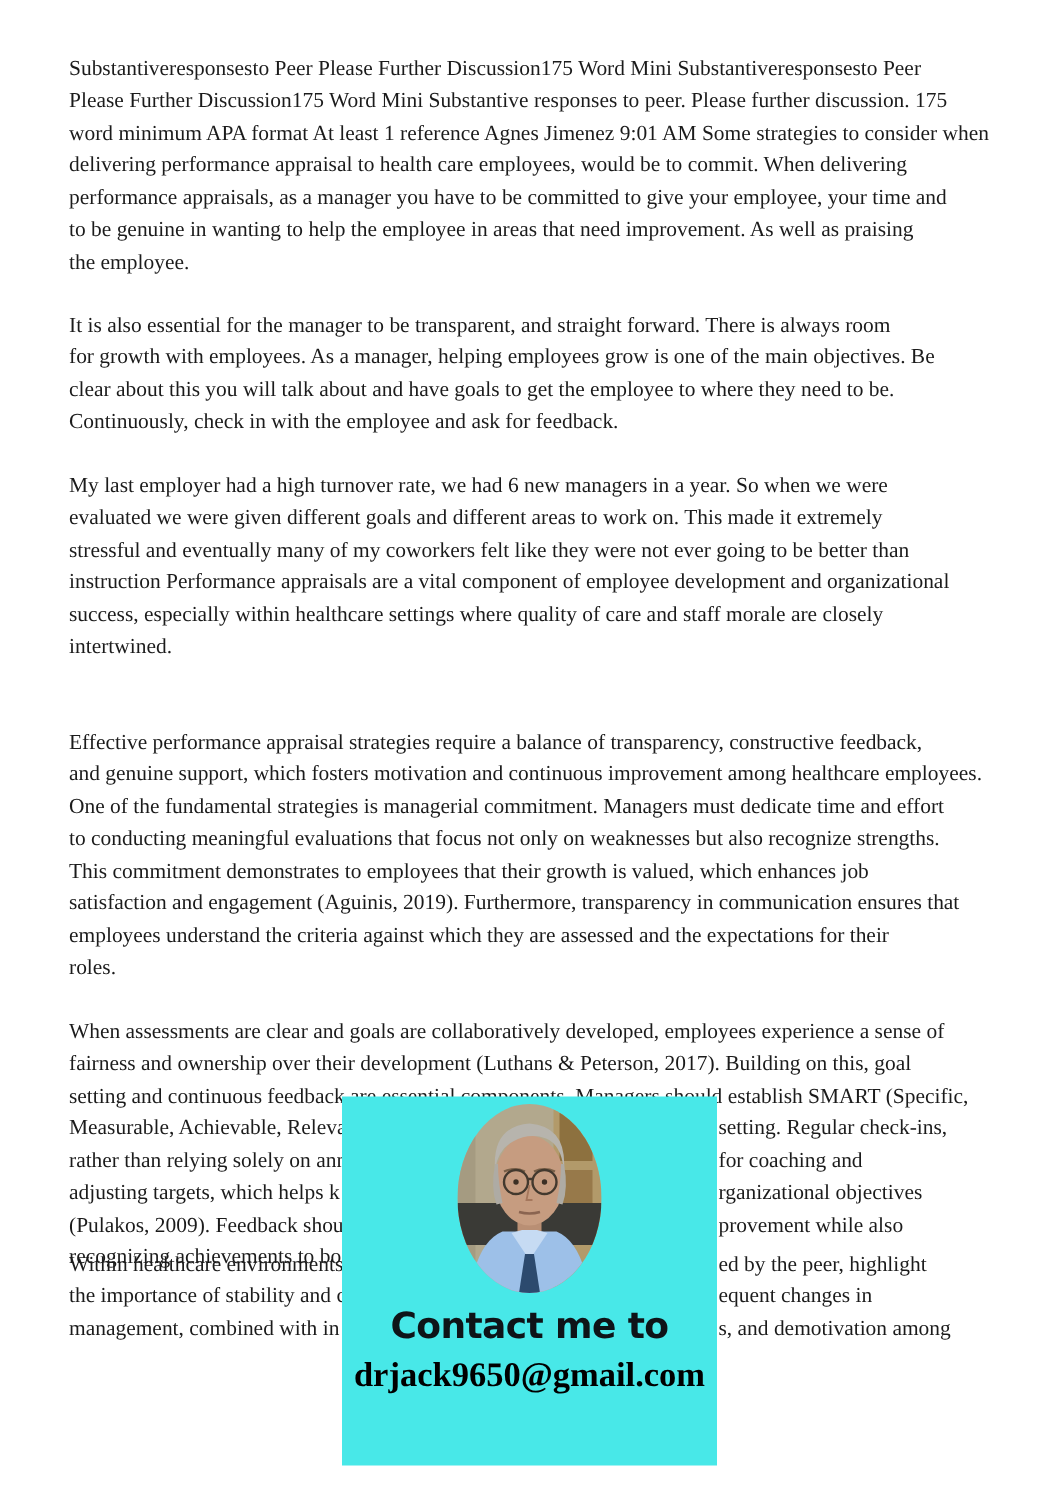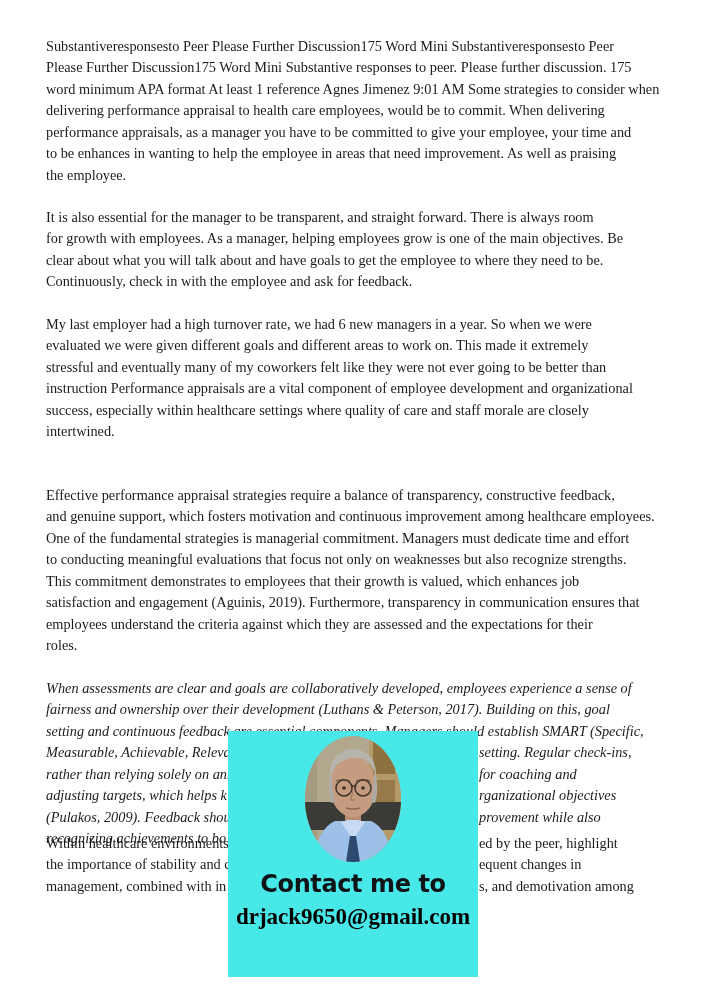--- a/index.html
+++ b/index.html
@@ -39,48 +39,48 @@
 
 <div class="page">
 
   <div id="textflow">
       <div class="para" style="top: 36px;">
         <div class="tline">Substantiveresponsesto Peer Please Further Discussion175 Word Mini Substantiveresponsesto Peer</div>
         <div class="tline">Please Further Discussion175 Word Mini Substantive responses to peer. Please further discussion. 175</div>
         <div class="tline">word minimum APA format At least 1 reference Agnes Jimenez 9:01 AM Some strategies to consider when</div>
         <div class="tline">delivering performance appraisal to health care employees, would be to commit. When delivering</div>
         <div class="tline">performance appraisals, as a manager you have to be committed to give your employee, your time and</div>
-        <div class="tline">to be enhances in wanting to help the employee in areas that need improvement. As well as praising</div>
+        <div class="tline">to be genuine in wanting to help the employee in areas that need improvement. As well as praising</div>
         <div class="tline">the employee.</div>
       </div>
       <div class="para" style="top: 207px;">
         <div class="tline">It is also essential for the manager to be transparent, and straight forward. There is always room</div>
         <div class="tline">for growth with employees. As a manager, helping employees grow is one of the main objectives. Be</div>
-        <div class="tline">clear about what you will talk about and have goals to get the employee to where they need to be.</div>
+        <div class="tline">clear about this you will talk about and have goals to get the employee to where they need to be.</div>
         <div class="tline">Continuously, check in with the employee and ask for feedback.</div>
       </div>
       <div class="para" style="top: 314px;">
         <div class="tline">My last employer had a high turnover rate, we had 6 new managers in a year. So when we were</div>
         <div class="tline">evaluated we were given different goals and different areas to work on. This made it extremely</div>
         <div class="tline">stressful and eventually many of my coworkers felt like they were not ever going to be better than</div>
         <div class="tline">instruction Performance appraisals are a vital component of employee development and organizational</div>
         <div class="tline">success, especially within healthcare settings where quality of care and staff morale are closely</div>
         <div class="tline">intertwined.</div>
       </div>
       <div class="para" style="top: 485px;">
         <div class="tline">Effective performance appraisal strategies require a balance of transparency, constructive feedback,</div>
         <div class="tline">and genuine support, which fosters motivation and continuous improvement among healthcare employees.</div>
         <div class="tline">One of the fundamental strategies is managerial commitment. Managers must dedicate time and effort</div>
         <div class="tline">to conducting meaningful evaluations that focus not only on weaknesses but also recognize strengths.</div>
         <div class="tline">This commitment demonstrates to employees that their growth is valued, which enhances job</div>
         <div class="tline">satisfaction and engagement (Aguinis, 2019). Furthermore, transparency in communication ensures that</div>
         <div class="tline">employees understand the criteria against which they are assessed and the expectations for their</div>
         <div class="tline">roles.</div>
       </div>
-      <div class="para" style="top: 678px; font-style: italic;">
+      <div class="para" style="top: 678px;">
         <div class="tline">When assessments are clear and goals are collaboratively developed, employees experience a sense of</div>
         <div class="tline">fairness and ownership over their development (Luthans &amp; Peterson, 2017). Building on this, goal</div>
         <div class="tline">setting and continuous feedback are essential components. Managers should establish SMART (Specific,</div>
         <div class="tline"><span>Measurable, Achievable, Releva</span><span class="rfrag">setting. Regular check-ins,</span></div>
         <div class="tline"><span>rather than relying solely on ann</span><span class="rfrag">for coaching and</span></div>
         <div class="tline"><span>adjusting targets, which helps k</span><span class="rfrag">rganizational objectives</span></div>
         <div class="tline"><span>(Pulakos, 2009). Feedback shou</span><span class="rfrag">provement while also</span></div>
         <div class="tline"><span>recognizing achievements to bo</span><span class="rfrag"></span></div>
       </div>
       <div class="para" style="top: 833px;">

